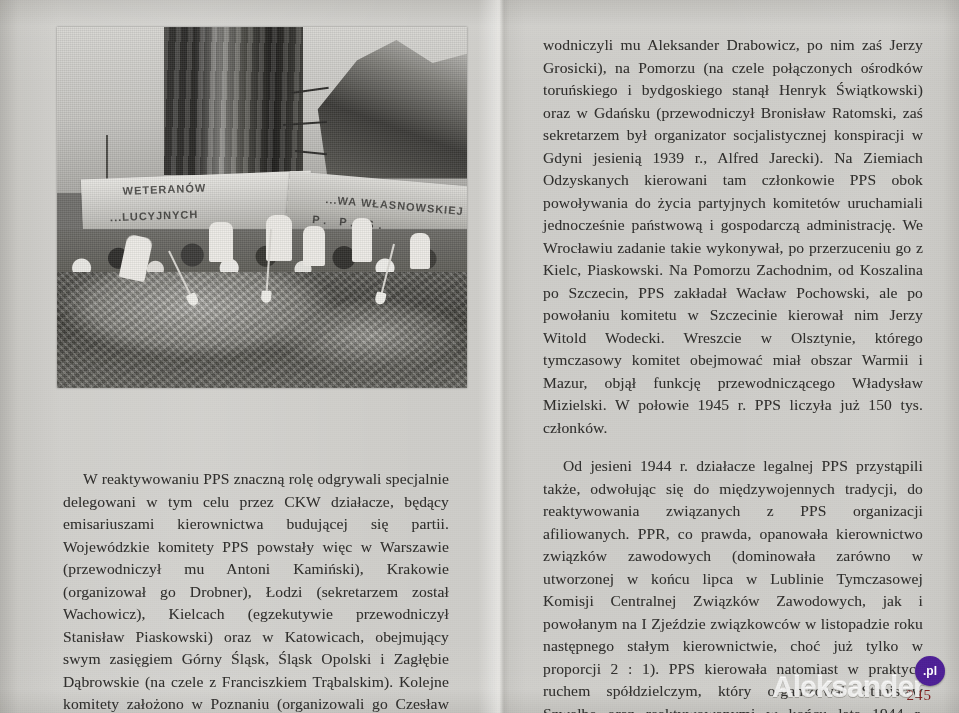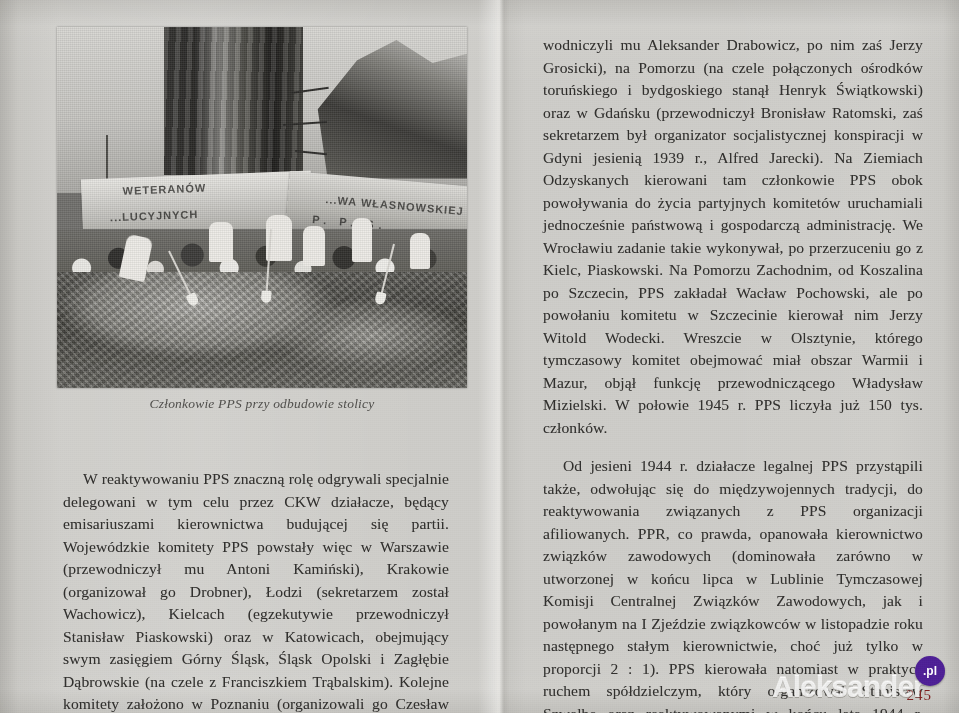--- a/index.html
+++ b/index.html
@@ -314,21 +314,20 @@
     <div class="worker" style="left:72%; top:53%; width:20px; height:44px; border-radius:8px 8px 2px 2px;"></div>
     <div class="worker" style="left:86%; top:57%; width:20px; height:36px; border-radius:8px 8px 2px 2px;"></div>
 
     <div class="shovel" style="left:52%; top:56%; height:66px; transform:rotate(4deg);"></div>
     <div class="shovel" style="left:27%; top:62%; height:52px; transform:rotate(-26deg);"></div>
     <div class="shovel" style="left:82%; top:60%; height:54px; transform:rotate(14deg);"></div>
 
     <div class="photo-grain"></div>
   </div>
 
-  <div id="caption">Członkowie PPS przy odbudowie stolicy</div>
 
   <div class="col" id="col-left">
     <p class="indent">W reaktywowaniu PPS znaczną rolę odgrywali specjalnie delegowani w tym celu przez CKW działacze, będący emisariuszami kierownictwa budującej się partii. Wojewódzkie komitety PPS powstały więc w Warszawie (przewodniczył mu Antoni Kamiński), Krakowie (organizował go Drobner), Łodzi (sekretarzem został Wachowicz), Kielcach (egzekutywie przewodniczył Stanisław Piaskowski) oraz w Katowicach, obejmujący swym zasięgiem Górny Śląsk, Śląsk Opolski i Zagłębie Dąbrowskie (na czele z Franciszkiem Trąbalskim). Kolejne komitety założono w Poznaniu (organizowali go Czesław Grajek i Mieczysław Wiśniewski, a prze-</p>
   </div>
 
   <div class="col" id="col-right">
     <p>wodniczyli mu Aleksander Drabowicz, po nim zaś Jerzy Grosicki), na Pomorzu (na czele połączonych ośrodków toruńskiego i bydgoskiego stanął Henryk Świątkowski) oraz w Gdańsku (przewodniczył Bronisław Ratomski, zaś sekretarzem był organizator socjalistycznej konspiracji w Gdyni jesienią 1939 r., Alfred Jarecki). Na Ziemiach Odzyskanych kierowani tam członkowie PPS obok powoływania do życia partyjnych komitetów uruchamiali jednocześnie państwową i gospodarczą administrację. We Wrocławiu zadanie takie wykonywał, po przerzuceniu go z Kielc, Piaskowski. Na Pomorzu Zachodnim, od Koszalina po Szczecin, PPS zakładał Wacław Pochowski, ale po powołaniu komitetu w Szczecinie kierował nim Jerzy Witold Wodecki. Wreszcie w Olsztynie, którego tymczasowy komitet obejmować miał obszar Warmii i Mazur, objął funkcję przewodniczącego Władysław Mizielski. W połowie 1945 r. PPS liczyła już 150 tys. członków.</p>
     <p class="indent">Od jesieni 1944 r. działacze legalnej PPS przystąpili także, odwołując się do międzywojennych tradycji, do reaktywowania związanych z PPS organizacji afiliowanych. PPR, co prawda, opanowała kierownictwo związków zawodowych (dominowała zarówno w utworzonej w końcu lipca w Lublinie Tymczasowej Komisji Centralnej Związków Zawodowych, jak i powołanym na I Zjeździe związkowców w listopadzie roku następnego stałym kierownictwie, choć już tylko w proporcji 2 : 1). PPS kierowała natomiast w praktyce ruchem spółdzielczym, który organizował Stanisław Szwalbe oraz reaktywowanymi w końcu lata 1944 r. Towarzystwem Uniwersytetu Robotniczego i Robotniczym Towarzystwem Przyjaciół Dzieci. Od października 1944 r. funkcjonowała ponadto OM TUR, kierowana wpierw przez Przemysława Ogrodzińskiego, a następnie Obrączkę i zorganizowany najpóźniej, bo dopiero wio-</p>
   </div>
 

